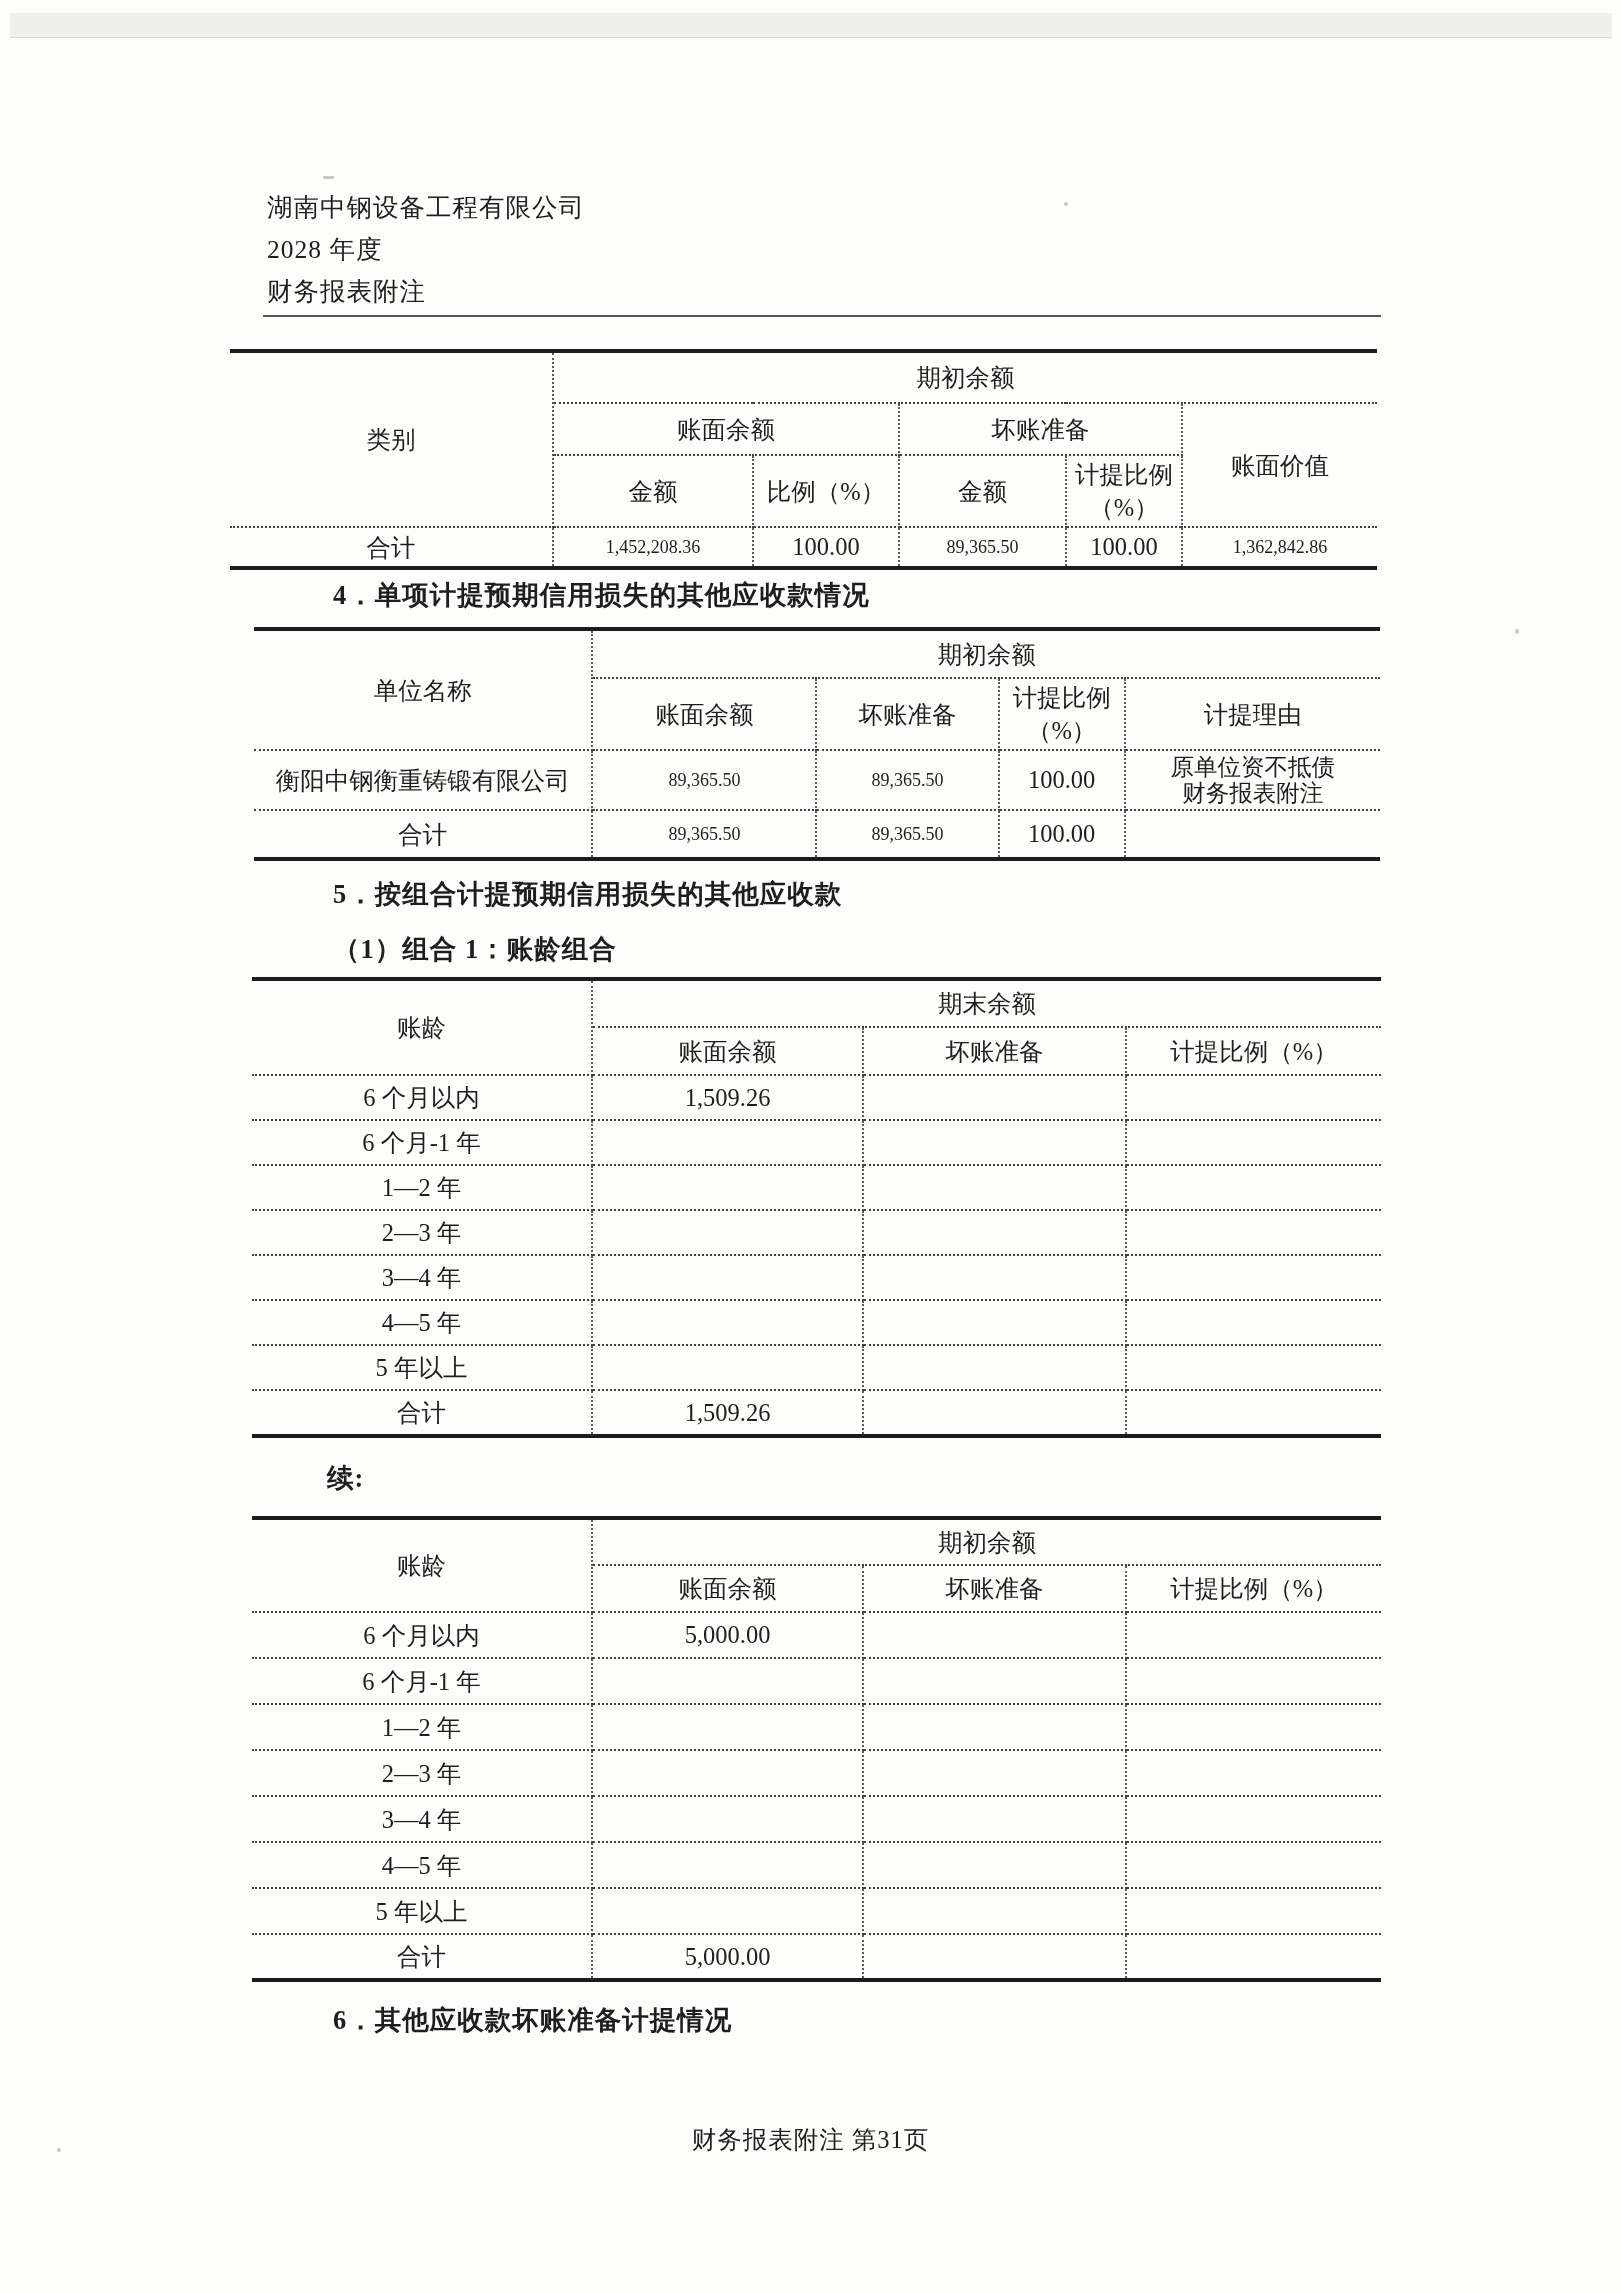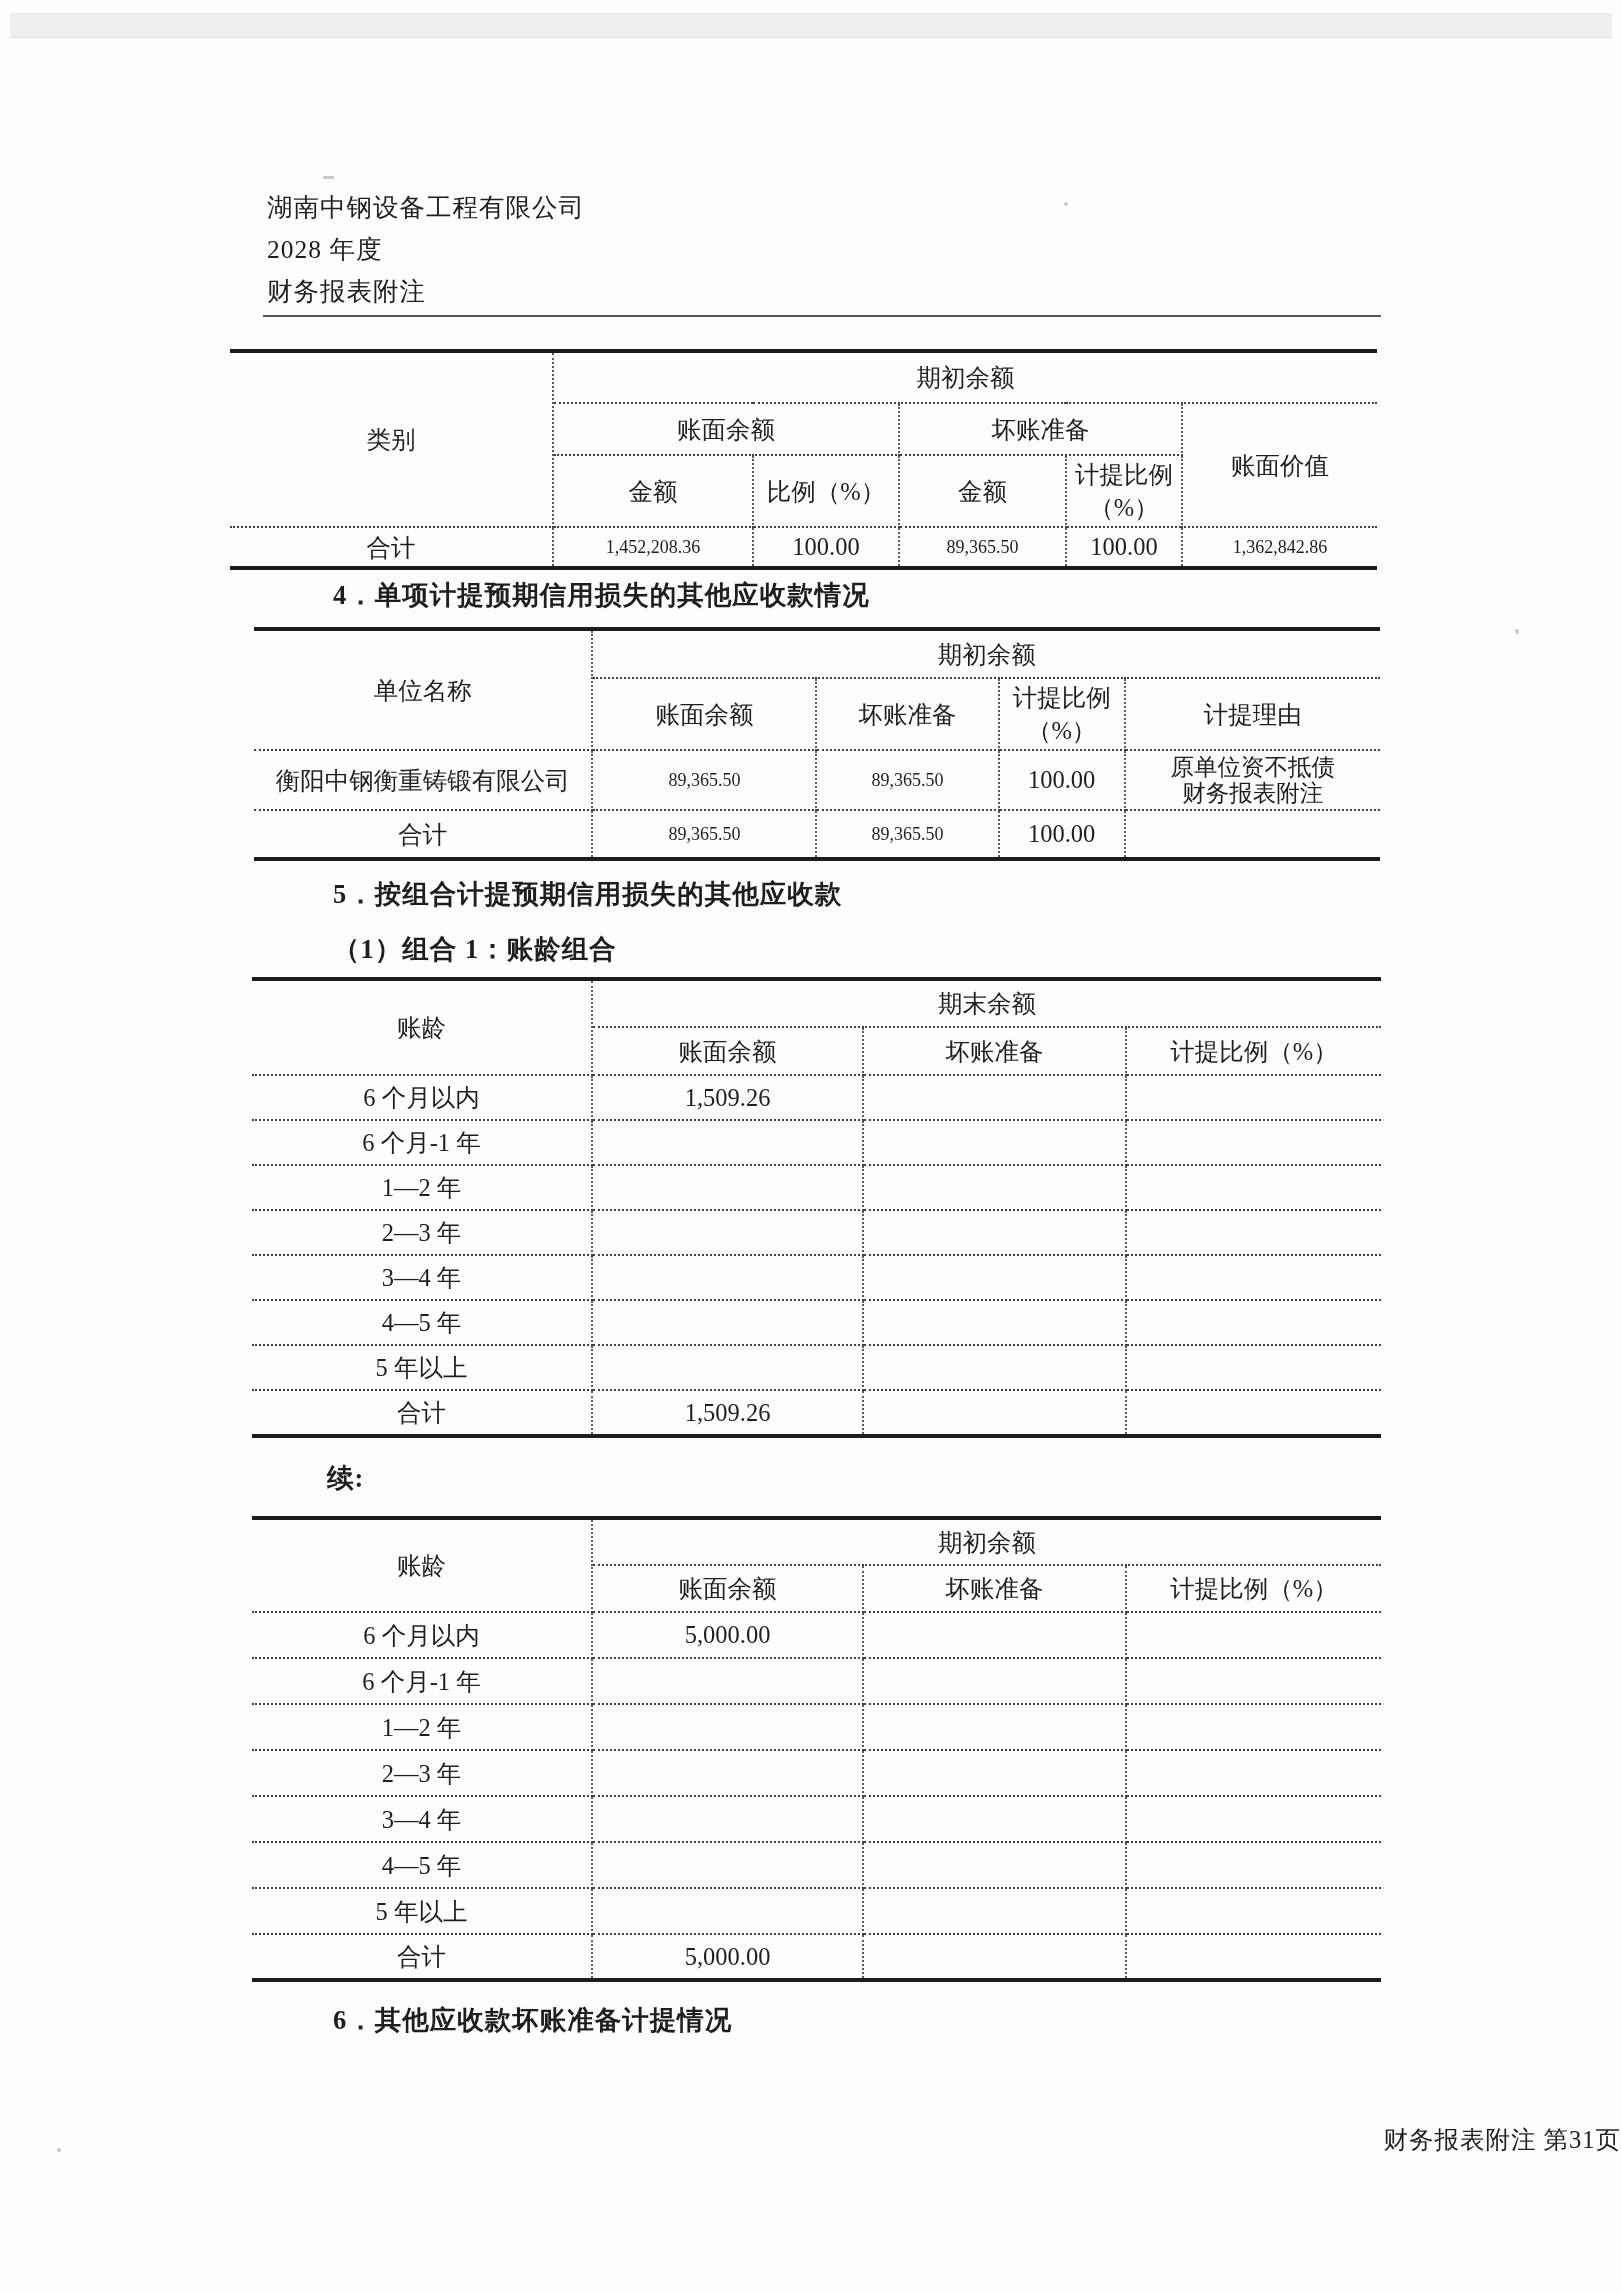--- a/index.html
+++ b/index.html
@@ -53,21 +53,21 @@
   td.num { text-align: right; padding-right: 14.7px; font-size: 18px; }
   td.lbl { text-align: left; padding-left: 14.7px; }
   td.reason { text-align: left; padding-left: 15.7px; font-size: 23.5px; line-height: 26.5px; }
   #t1 { left: 230px; top: 349px; width: 1147px; }
   #t2 { left: 254px; top: 627px; width: 1126px; }
   #t3 { left: 252px; top: 977px; width: 1128px; }
   #t4 { left: 252px; top: 1516px; width: 1128px; }
   #t3 td, #t4 td { font-size: 24.5px; }
   .footer {
     position: absolute; left: 0; top: 2123px; width: 1621px;
-    text-align: right; font-size: 24.5px; letter-spacing: 1px;
+    text-align: center; font-size: 24.5px; letter-spacing: 1px;
   }
 </style>
 </head>
 <body>
 
 <div class="page">
 
   <div class="scan-band"></div>
   <div class="speck dash" style="left:323px; top:176px; width:10.8px; height:2.9px;"></div>
   <div class="speck" style="left:1064px; top:202px; width:3.9px; height:3.9px;"></div>

